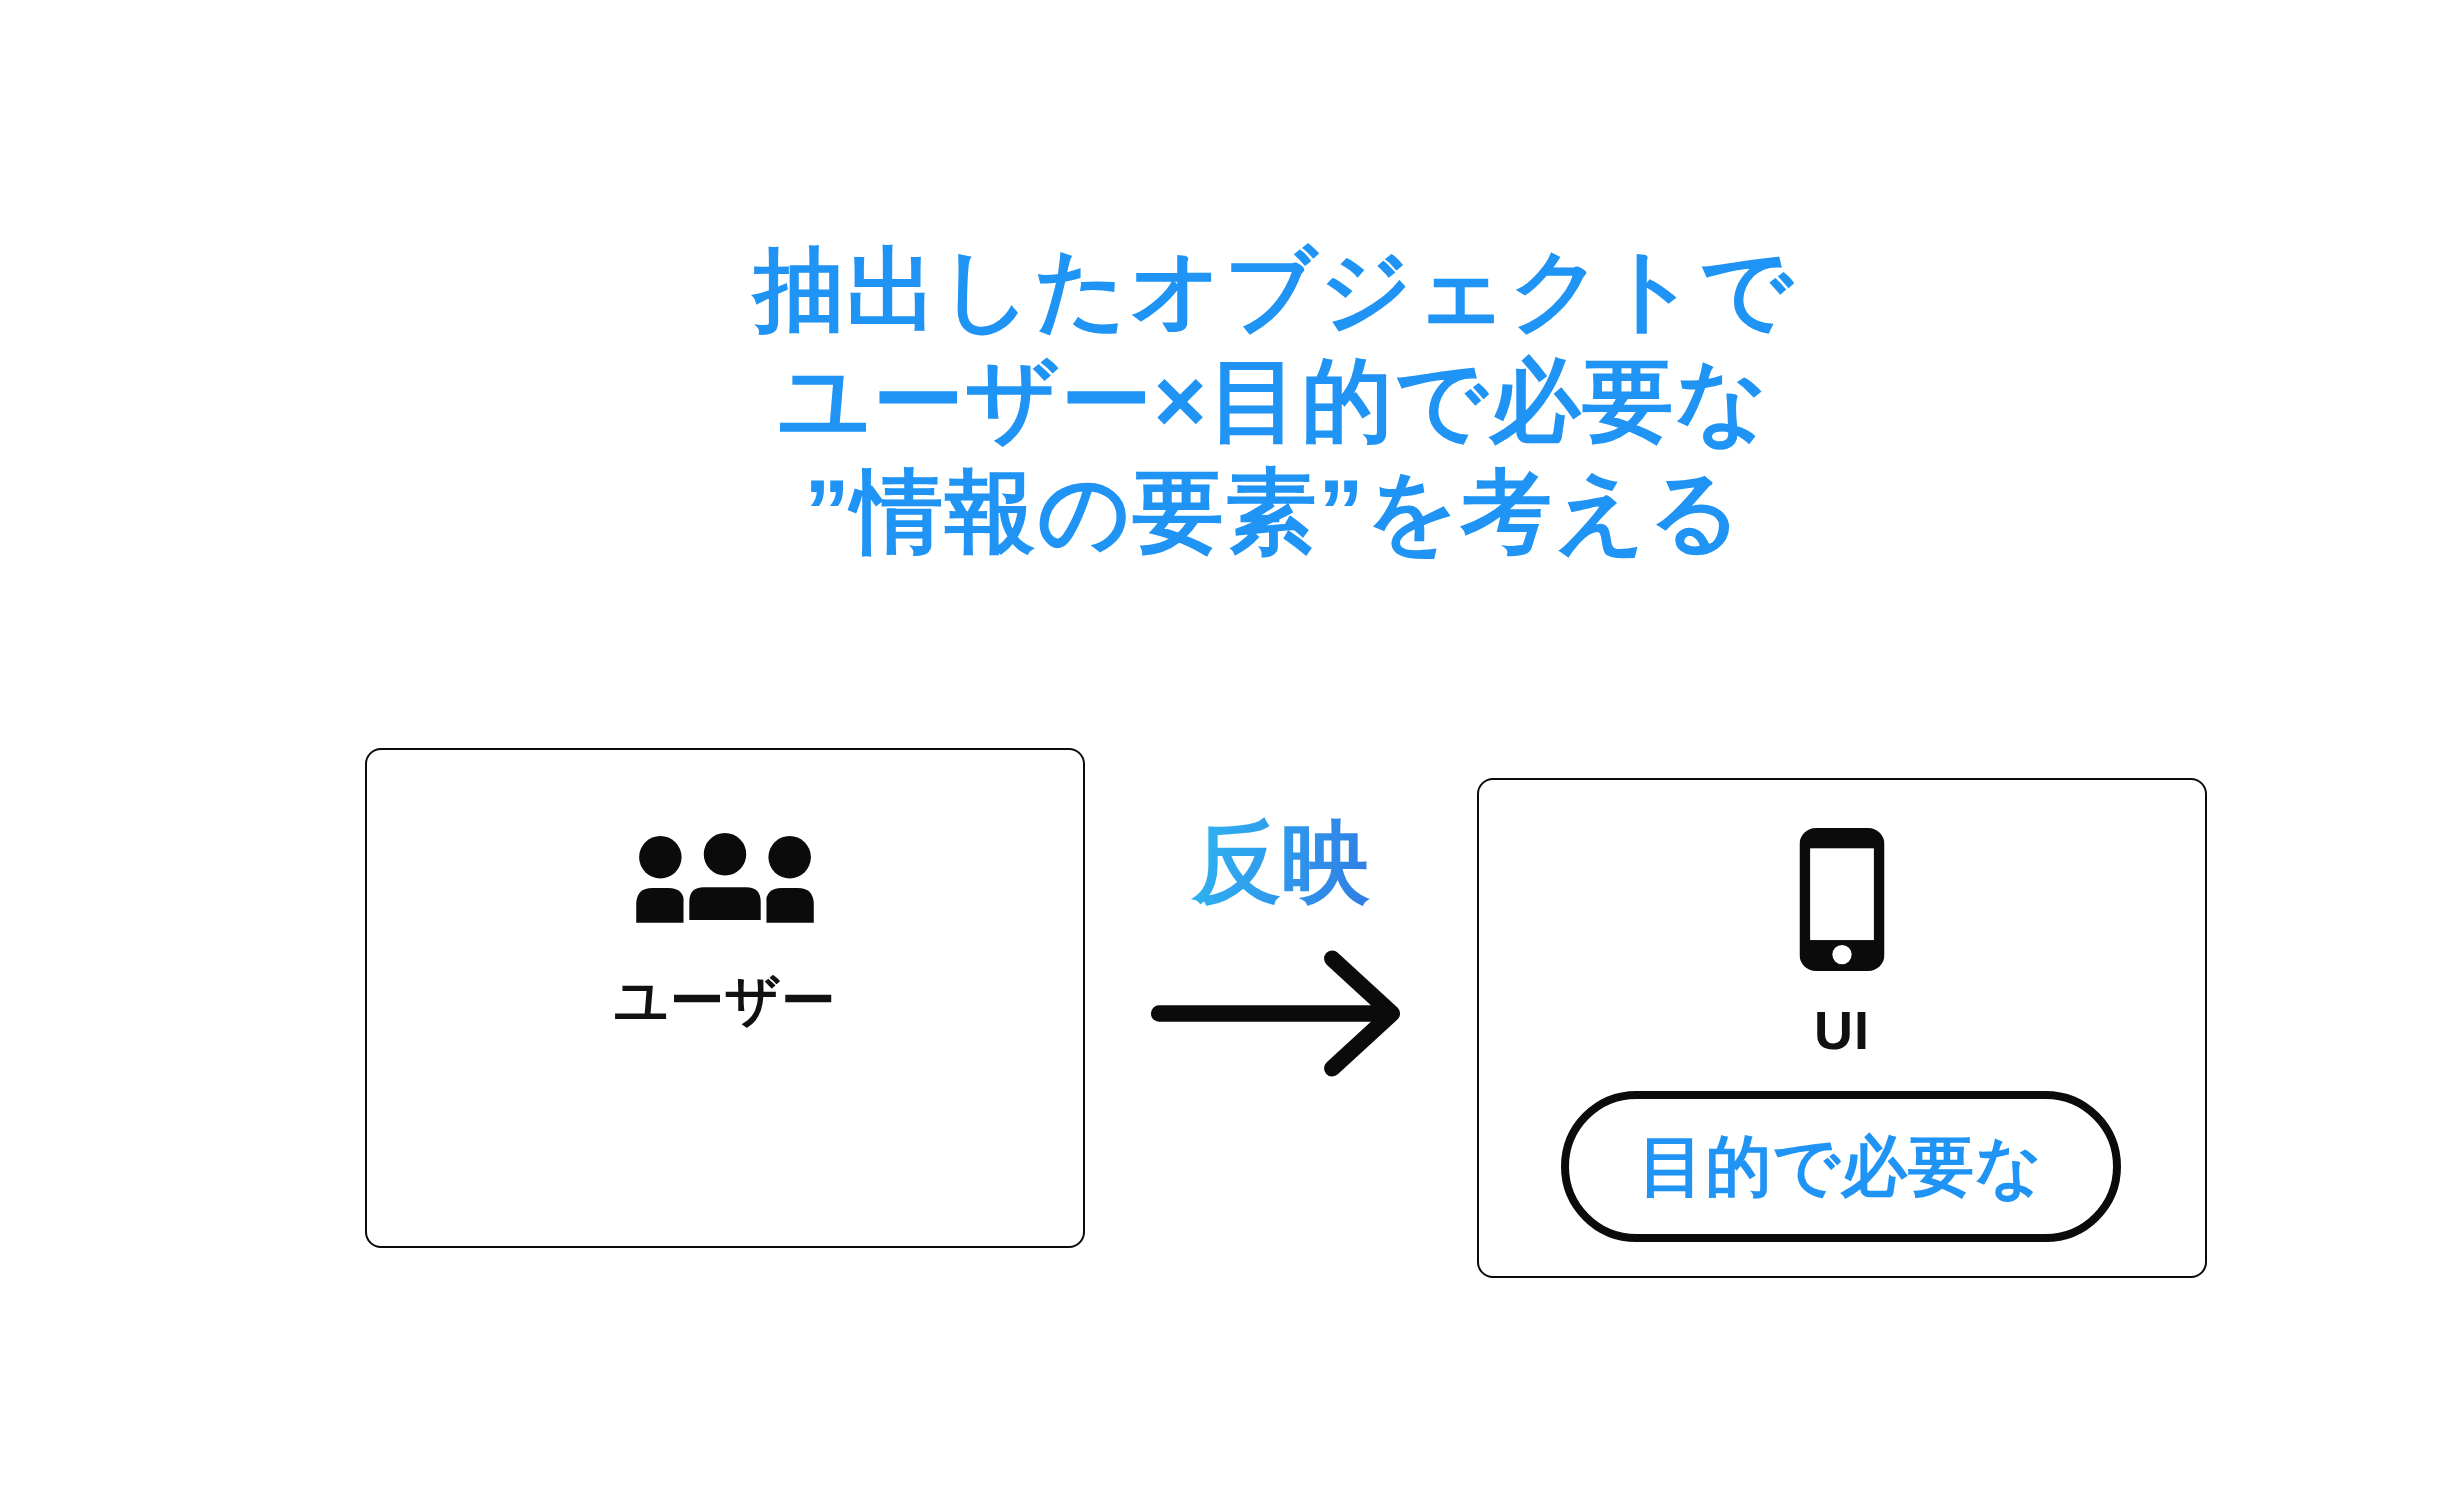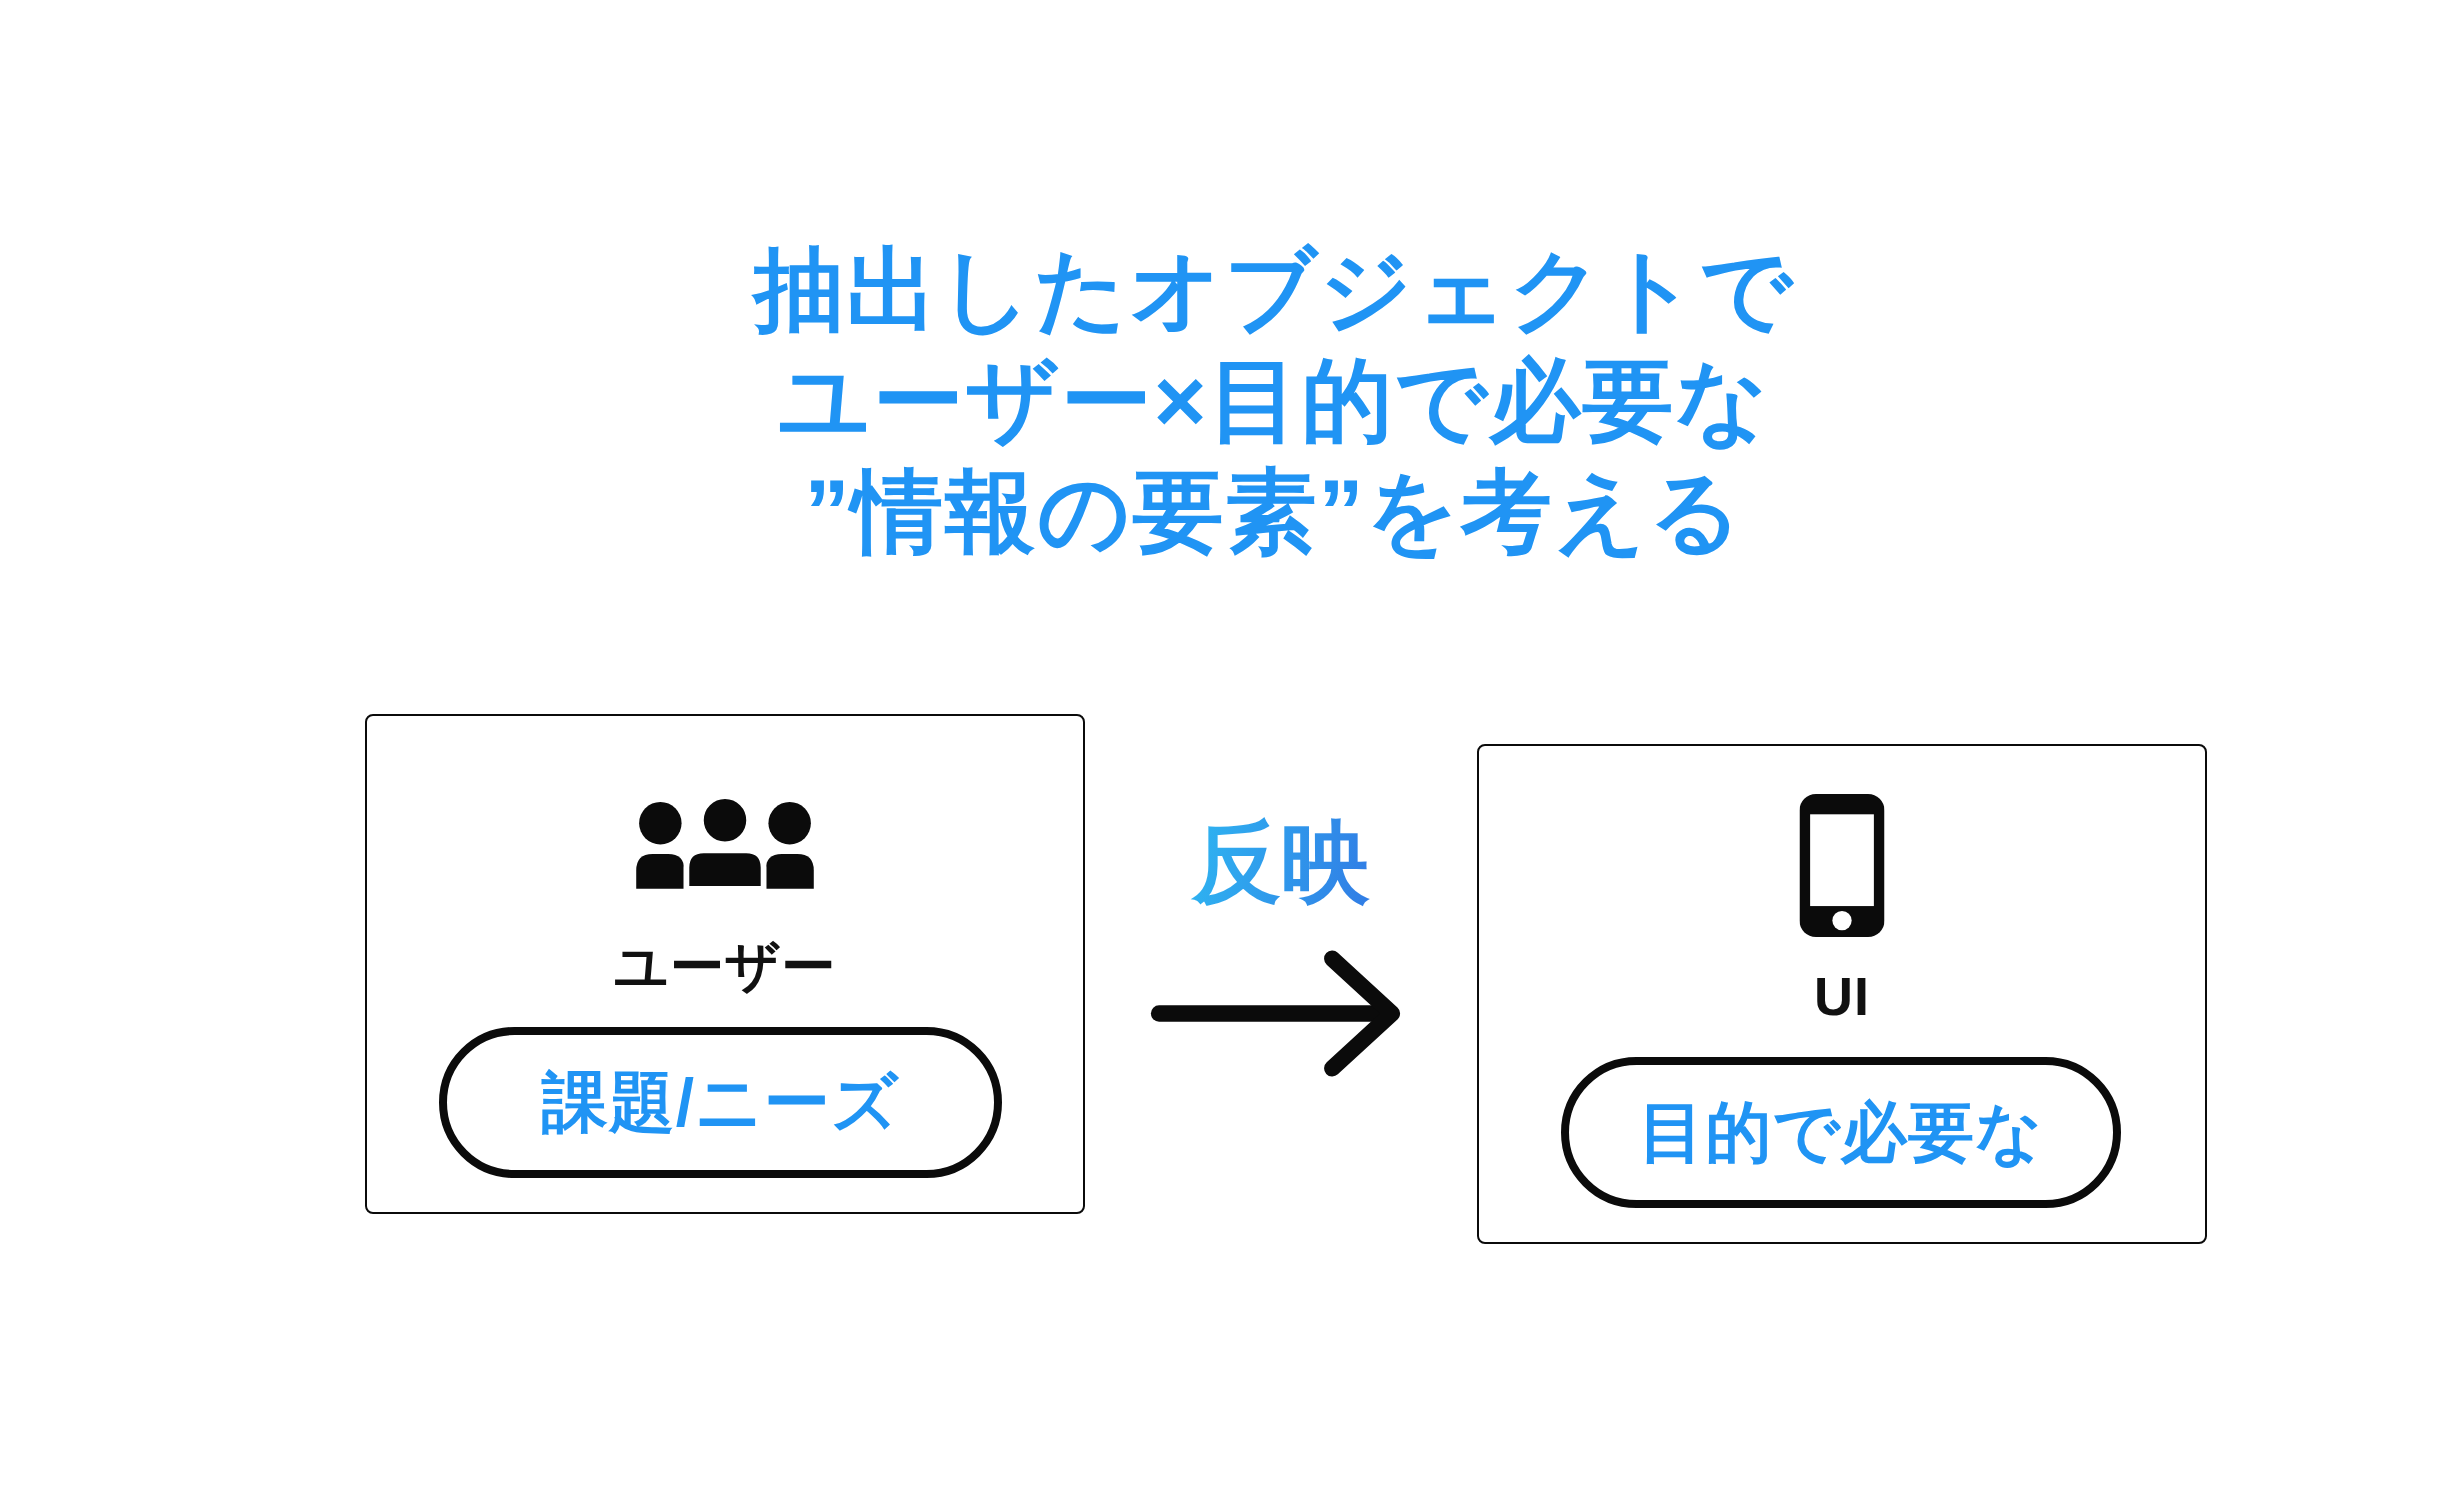--- a/index.html
+++ b/index.html
@@ -18,23 +18,23 @@
     font-size:91px;
     line-height:111px;
     font-weight:800;
     letter-spacing:1.9px;
     color:#2094F4;
     white-space:nowrap;
   }
   
   .box{
     position:absolute;
-    top:714px;height:500px;
+    top:748px;height:500px;
     border:2.9px solid #0b0b0b;
-    border-radius:8px;
+    border-radius:16px;
     background:#ffffff;
     box-sizing:border-box;
   }
   .box.left{left:365px;width:720px;}
   .box.right{left:1477px;width:730px;margin-top:30px;}
   .box-icon{position:absolute;left:50%;transform:translateX(-50%);}
   .users-icon-svg{top:81px;width:193px;height:92px;}
   .phone-icon-svg{top:48px;width:85px;height:143px;}
   .box-label{
     position:absolute;left:0;top:220px;width:100%;height:60px;
@@ -88,23 +88,20 @@
   <div class="box left">
     <svg class="box-icon users-icon-svg" viewBox="0 0 200 95" xmlns="http://www.w3.org/2000/svg" aria-hidden="true">
       <circle cx="33" cy="27" r="22" fill="#0b0b0b"></circle>
       <circle cx="167" cy="27" r="22" fill="#0b0b0b"></circle>
       <path d="M8 95 L8 76 Q8 59 25 59 L41 59 Q58 59 58 76 L58 95 Z" fill="#0b0b0b"></path>
       <path d="M142 95 L142 76 Q142 59 159 59 L175 59 Q192 59 192 76 L192 95 Z" fill="#0b0b0b"></path>
       <circle cx="100" cy="24" r="25" fill="#0b0b0b" stroke="#ffffff" stroke-width="6"></circle>
       <path d="M60 95 L60 73 Q60 55 78 55 L122 55 Q140 55 140 73 L140 95 Z" fill="#0b0b0b" stroke="#ffffff" stroke-width="6"></path>
     </svg>
     <div class="box-label">ユーザー</div>
-    <div class="pill">
-      <span class="pill-text">課題/ニーズ</span>
-    </div>
   </div>
 
   <div class="connector-label">反映</div>
   <svg class="arrow-svg" viewBox="0 0 262 132" xmlns="http://www.w3.org/2000/svg" aria-hidden="true">
     <line x1="10" y1="66" x2="232" y2="66" stroke="#0b0b0b" stroke-width="17" stroke-linecap="round"></line>
     <polyline points="190,9 252,66 190,123" fill="none" stroke="#0b0b0b" stroke-width="17" stroke-linecap="round" stroke-linejoin="round"></polyline>
   </svg>
 
   <div class="box right">
     <svg class="box-icon phone-icon-svg" viewBox="0 0 88 148" xmlns="http://www.w3.org/2000/svg" aria-hidden="true">

